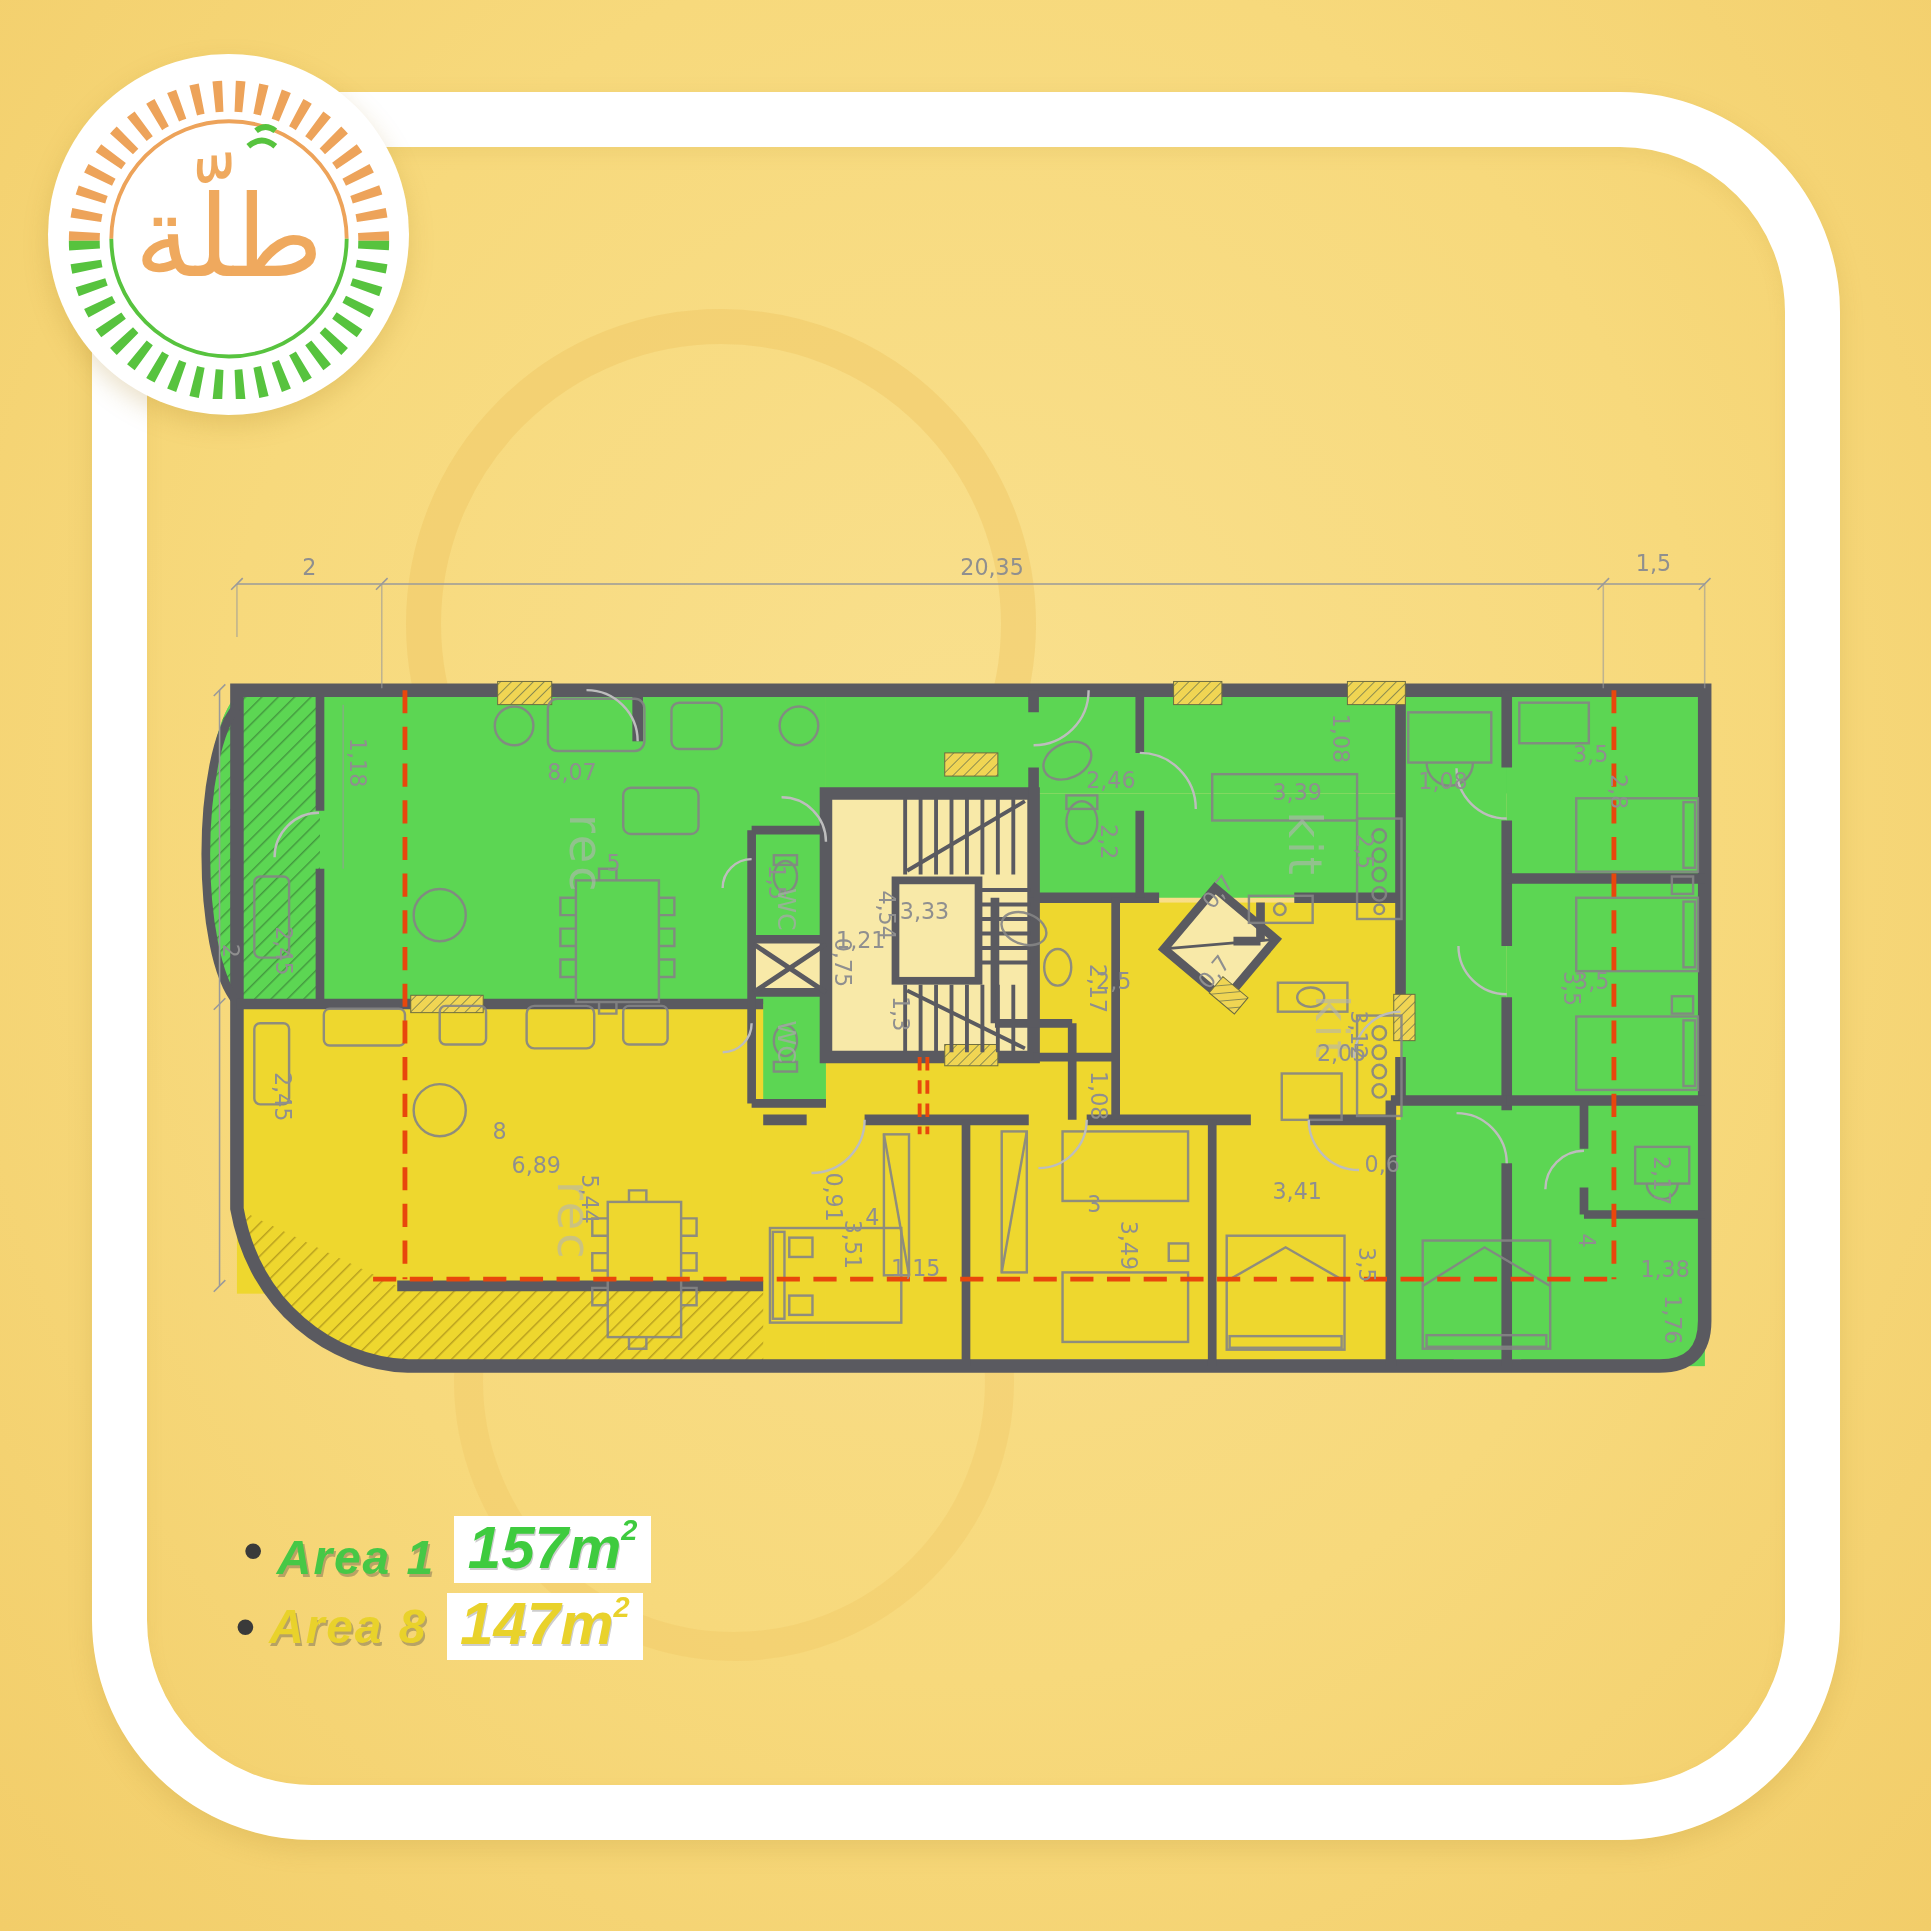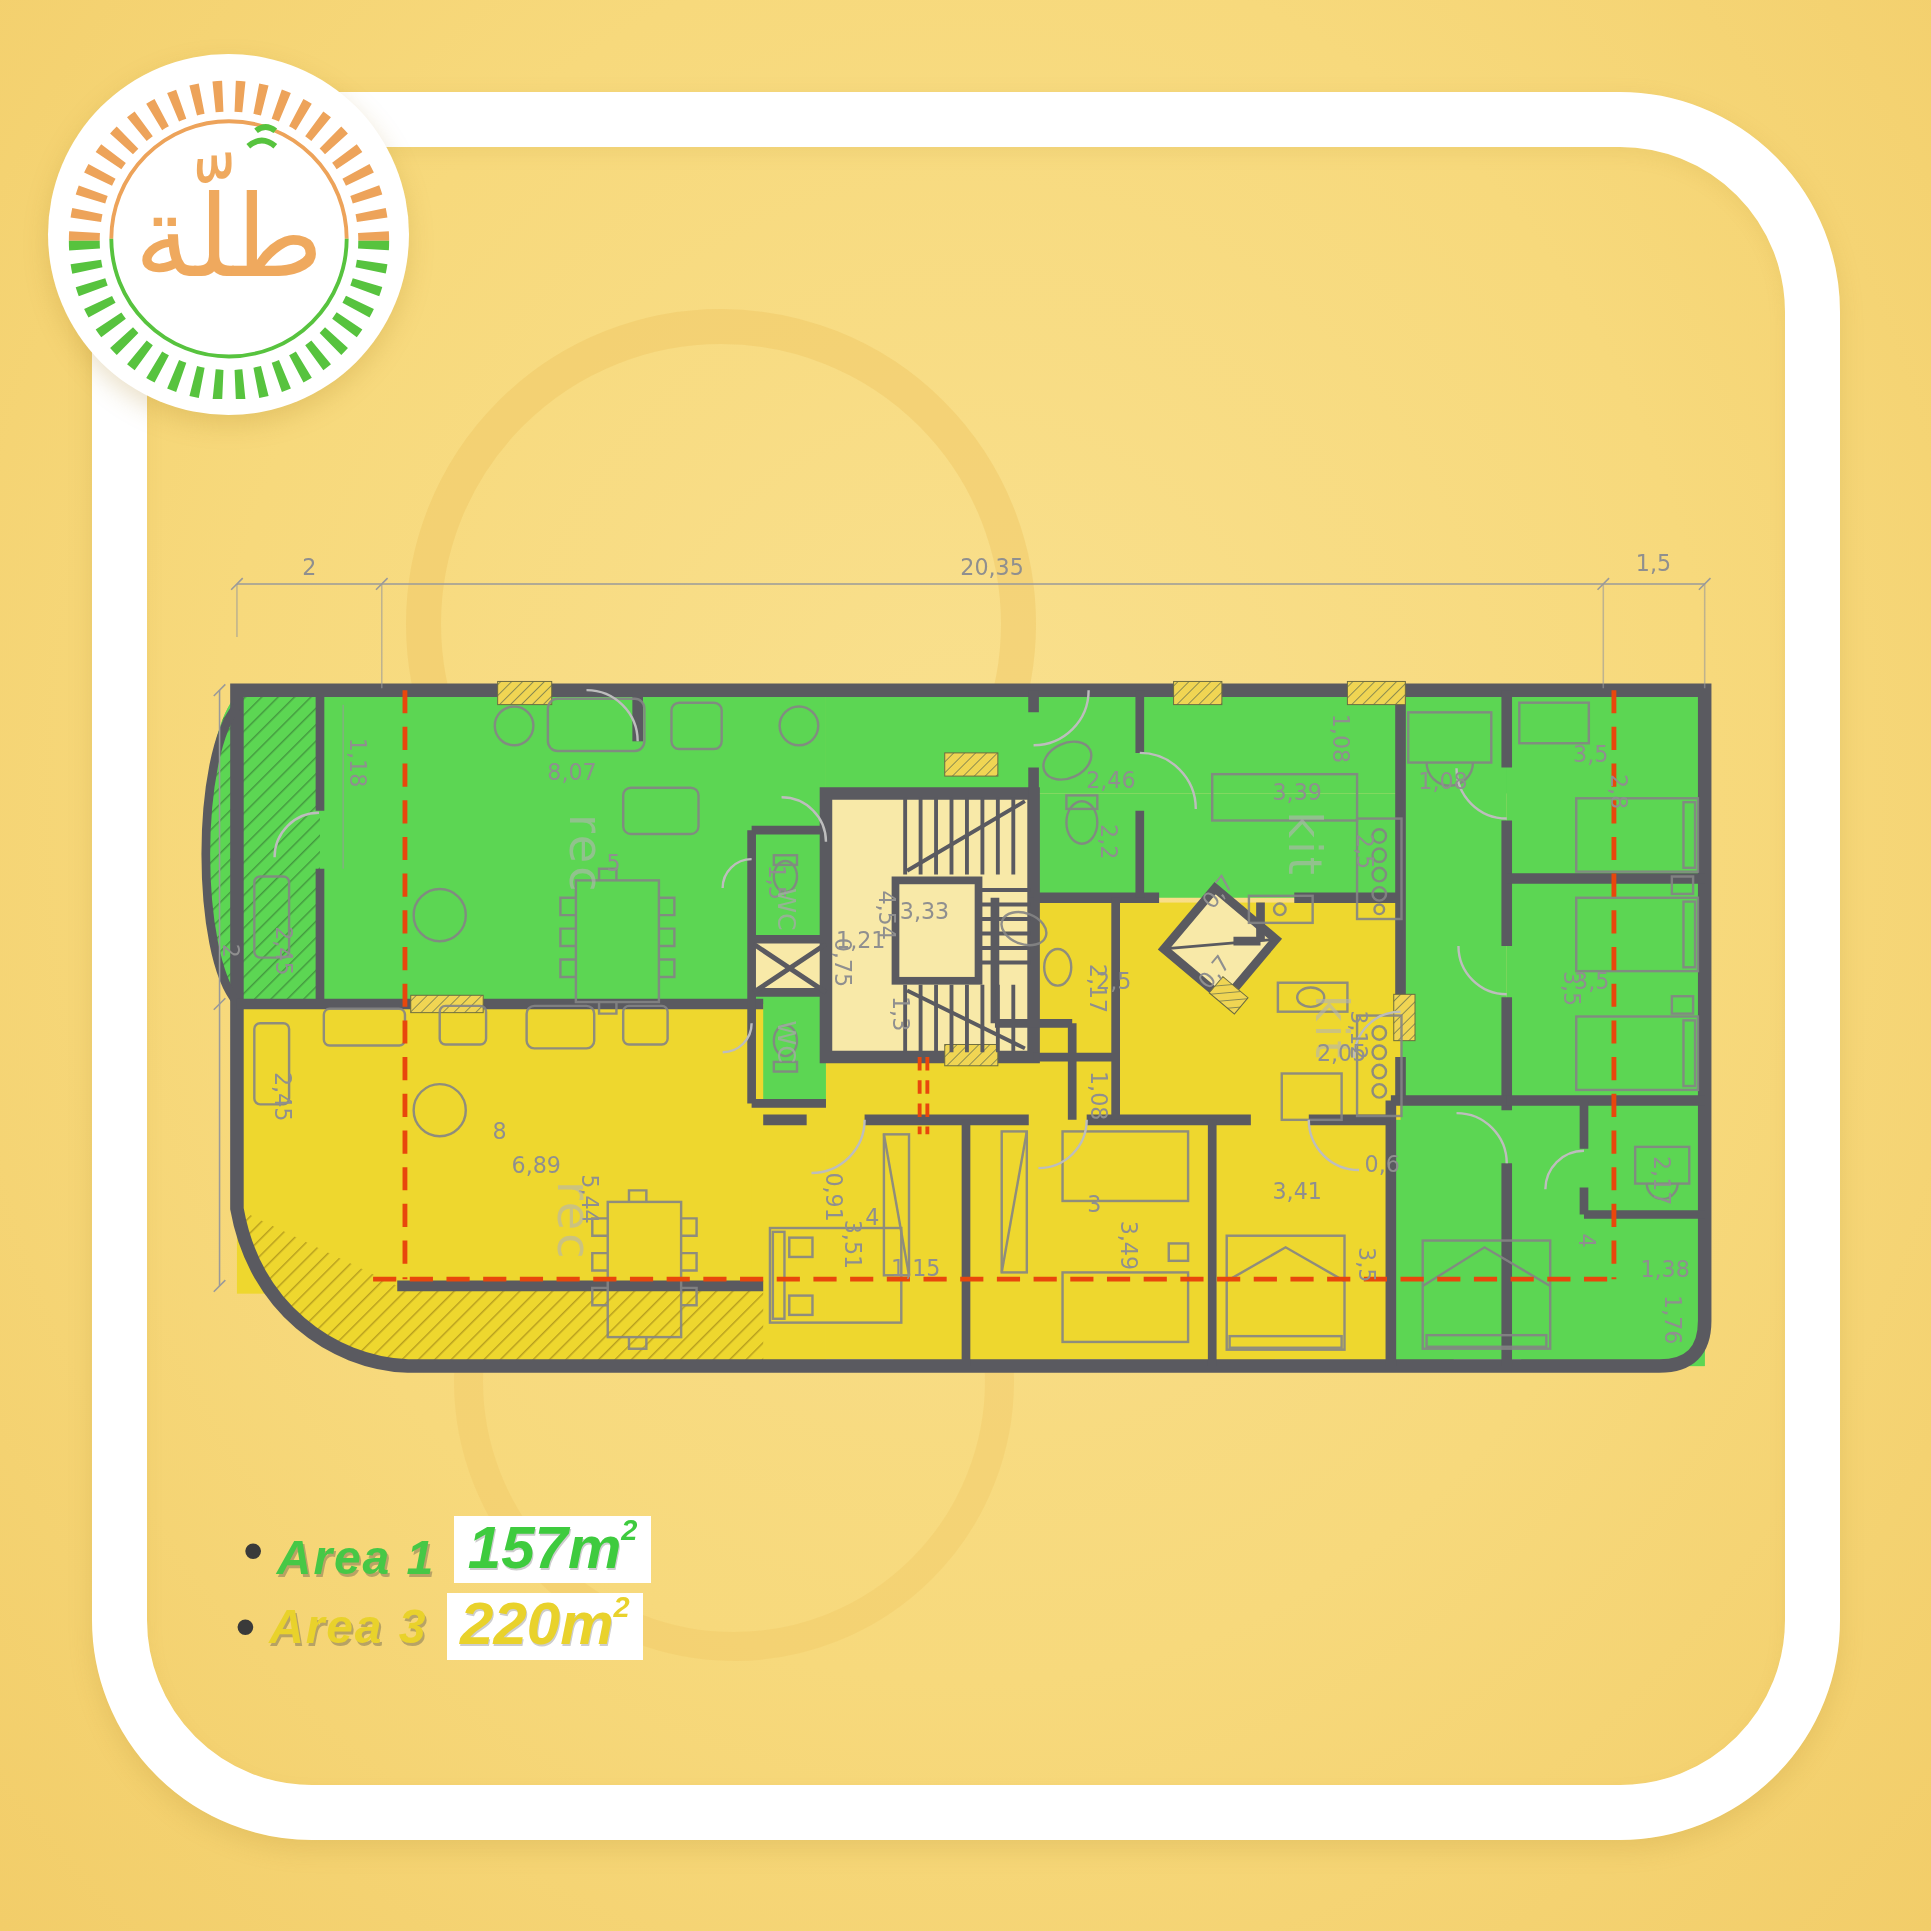--- a/index.html
+++ b/index.html
@@ -348,18 +348,18 @@
   </svg>
 
   <div class="legend">
     <div class="lrow r1">
       <span class="bullet">•</span>
       <span class="alabel a1">Area 1</span>
       <span class="chip"><span class="aval v1">157m</span><sup class="s1">2</sup></span>
     </div>
     <div class="lrow r2">
       <span class="bullet">•</span>
-      <span class="alabel a2">Area 3</span>
-      <span class="chip"><span class="aval v2">220m</span><sup class="s2">2</sup></span>
+      <span class="alabel a2">Area 8</span>
+      <span class="chip"><span class="aval v2">147m</span><sup class="s2">2</sup></span>
     </div>
   </div>
 </div>
 
 
 </body></html>

